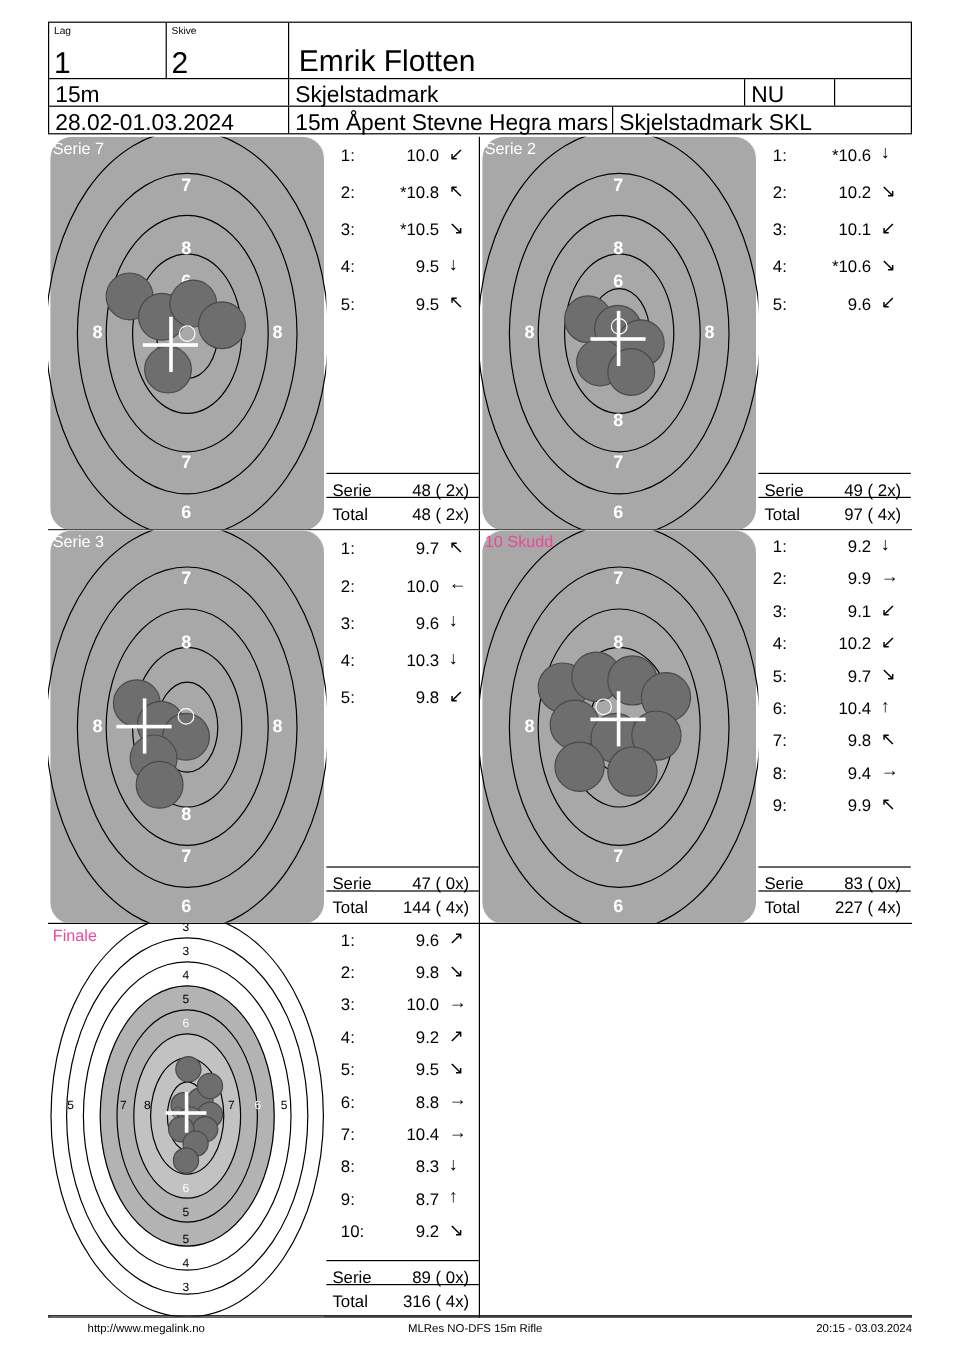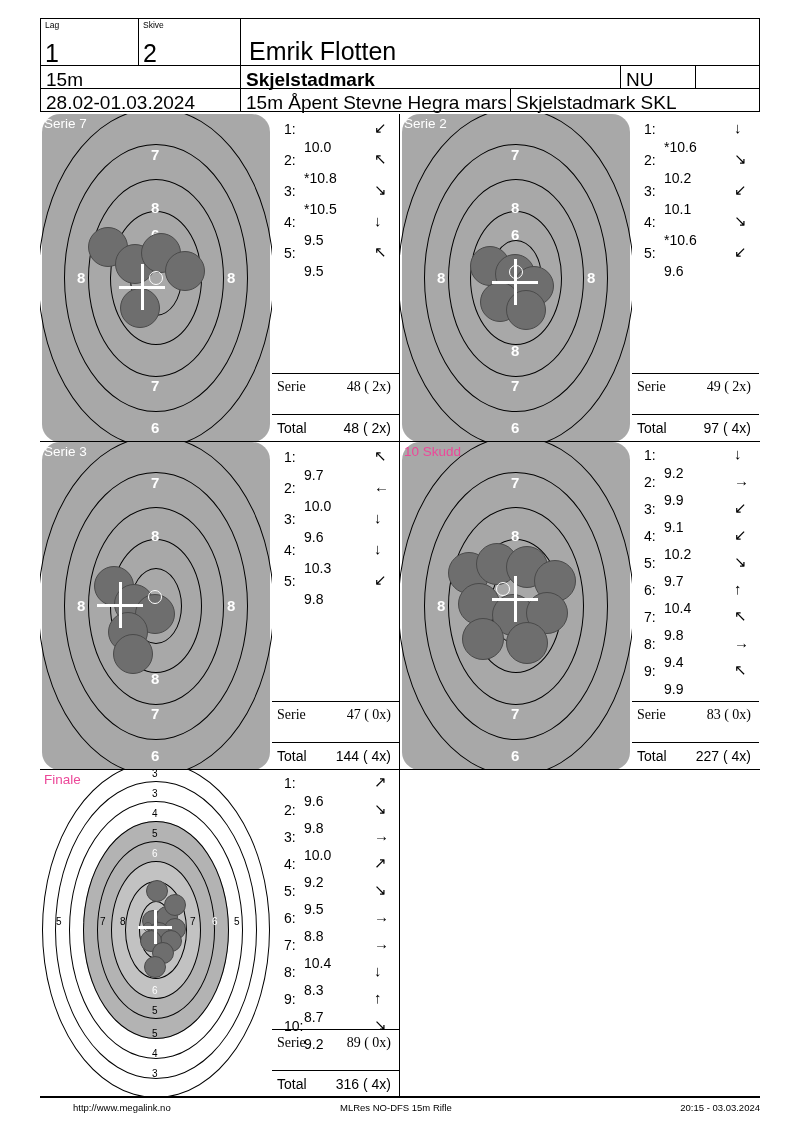--- a/index.html
+++ b/index.html
@@ -18,21 +18,21 @@
   .cell{border-right:1px solid #000;box-sizing:border-box;position:relative;}
   .cell:last-child{border-right:none;}
   .lbl{font-size:8.5px;position:absolute;left:4px;top:1px;}
   .bignum{font-size:25px;position:absolute;left:4px;bottom:-1px;line-height:1;}
   .c-lag{width:98px;}
   .c-skive{width:102px;}
   .c-name{flex:1;}
   .name-txt{font-size:25px;position:absolute;left:8px;bottom:1px;line-height:1;}
   .hdr-row2{display:flex;height:22px;border-top:1px solid #000;}
   .r2a{width:200px;}
-  .r2b{width:380px;font-weight:bold;}
+  .r2b{width:380px;}
   .r2c{width:75px;}
   .r2d{flex:1;}
   .hdr-row3{display:flex;height:22px;border-top:1px solid #000;}
   .r3a{width:200px;}
   .r3b{width:270px;}
   .r3c{flex:1;}
   .txt{position:absolute;left:5px;top:3px;font-size:19px;}
 
   
   .grid{position:absolute;left:40px;top:114px;width:720px;}
@@ -40,31 +40,31 @@
   .tgt-left{width:232px;height:100%;position:relative;float:left;overflow:hidden;}
   .shots-col{width:127px;height:100%;position:relative;float:left;box-sizing:border-box;}
   .serie-title{position:absolute;left:4px;top:2px;font-size:13.5px;z-index:6;color:#fff;}
   .serie-title.dark{color:#ec4899;}
 
   .tgt-wrap{position:absolute;left:2px;top:0px;}
 
   
   .shot{position:relative;height:31px;font-size:14px;}
   .shot .n{position:absolute;left:12px;top:7px;}
-  .shot .v{position:absolute;left:32px;top:7px;width:62px;text-align:left;margin-top:18px;}
+  .shot .v{position:absolute;left:32px;top:7px;width:62px;text-align:right;}
   .shot .a{position:absolute;left:102px;top:5px;font-size:15px;}
   .shots-10 .shot{height:27px;}
   .shots-10 .shot .n{top:5px;}
   .shots-10 .shot .v{top:5px;}
   .shots-10 .shot .a{top:3px;}
 
   .sumrow{position:absolute;left:0;width:100%;height:27px;border-top:1px solid #000;box-sizing:border-box;font-size:14px;}
   .sumrow .lb{position:absolute;left:5px;top:5px;}
   .sumrow .vb{position:absolute;right:8px;top:5px;}
-  .sum1{bottom:41px;font-family:Liberation Serif, serif;}
+  .sum1{bottom:20px;}
   .sum2{bottom:0px;}
 
   .empty-cell{width:360px;height:328px;float:left;box-sizing:border-box;border-bottom:1px solid #000;border-right:1px solid #000;}
 
   
   .target{position:relative;width:228px;height:328px;}
   .tplate{position:absolute;left:0;top:0;width:228px;height:328px;background:#a8a8a8;border-radius:18px;}
   .ring{position:absolute;border:1px solid #000;border-radius:50%;box-sizing:border-box;}
   .rlabel{position:absolute;color:#fff;font-size:15px;font-weight:bold;}
   .shotdot{position:absolute;border-radius:50%;background:#6e6e6e;border:1px solid #4a4a4a;box-sizing:border-box;}

